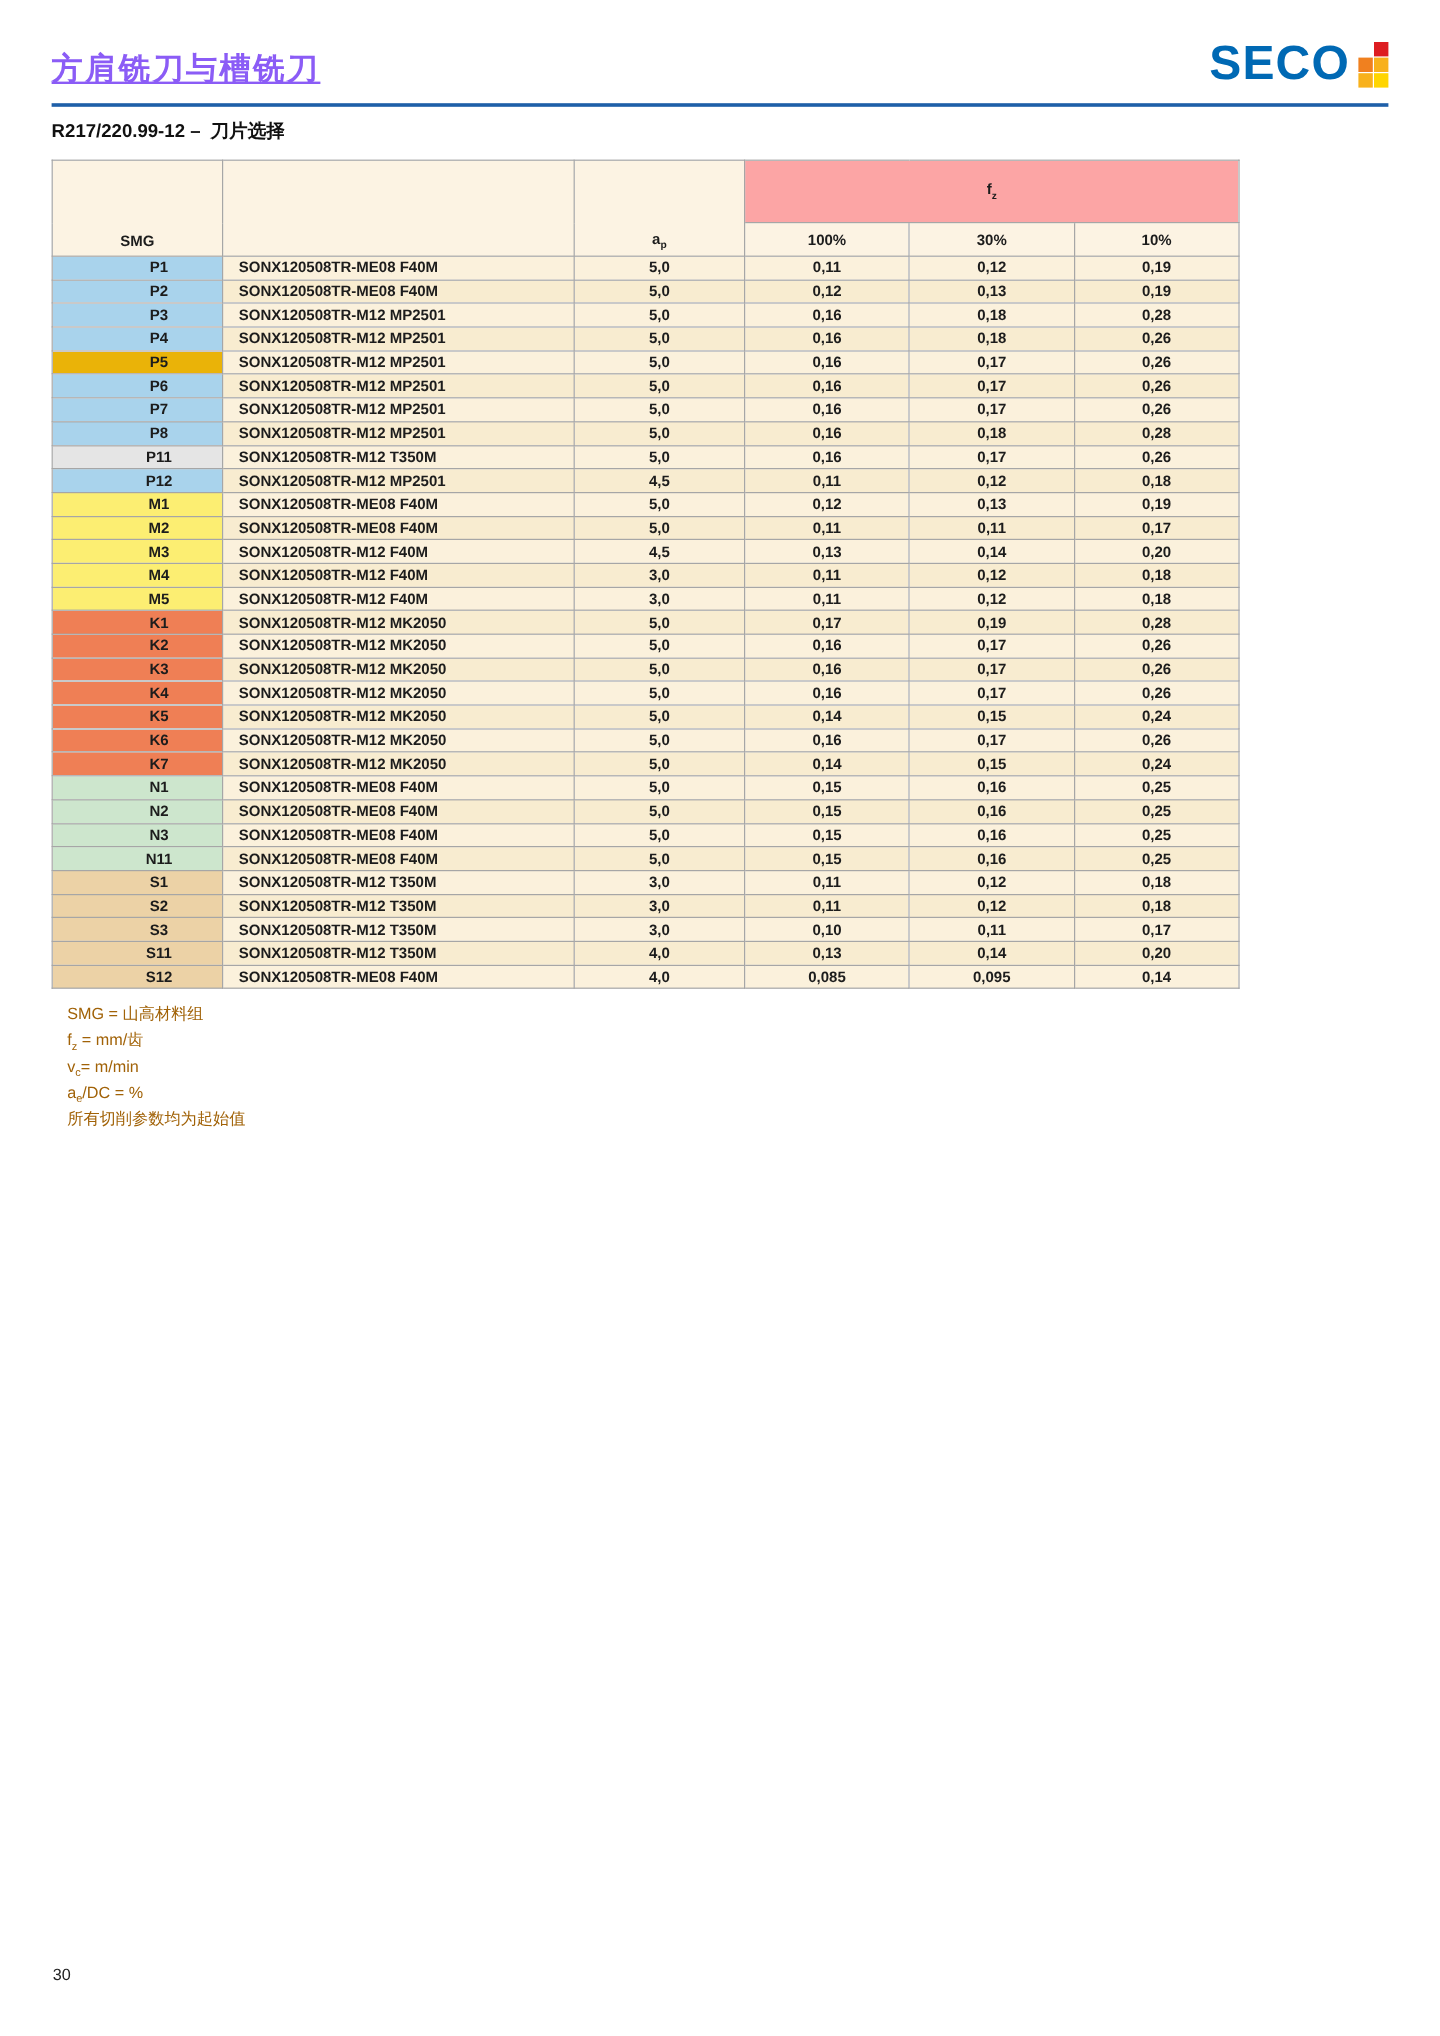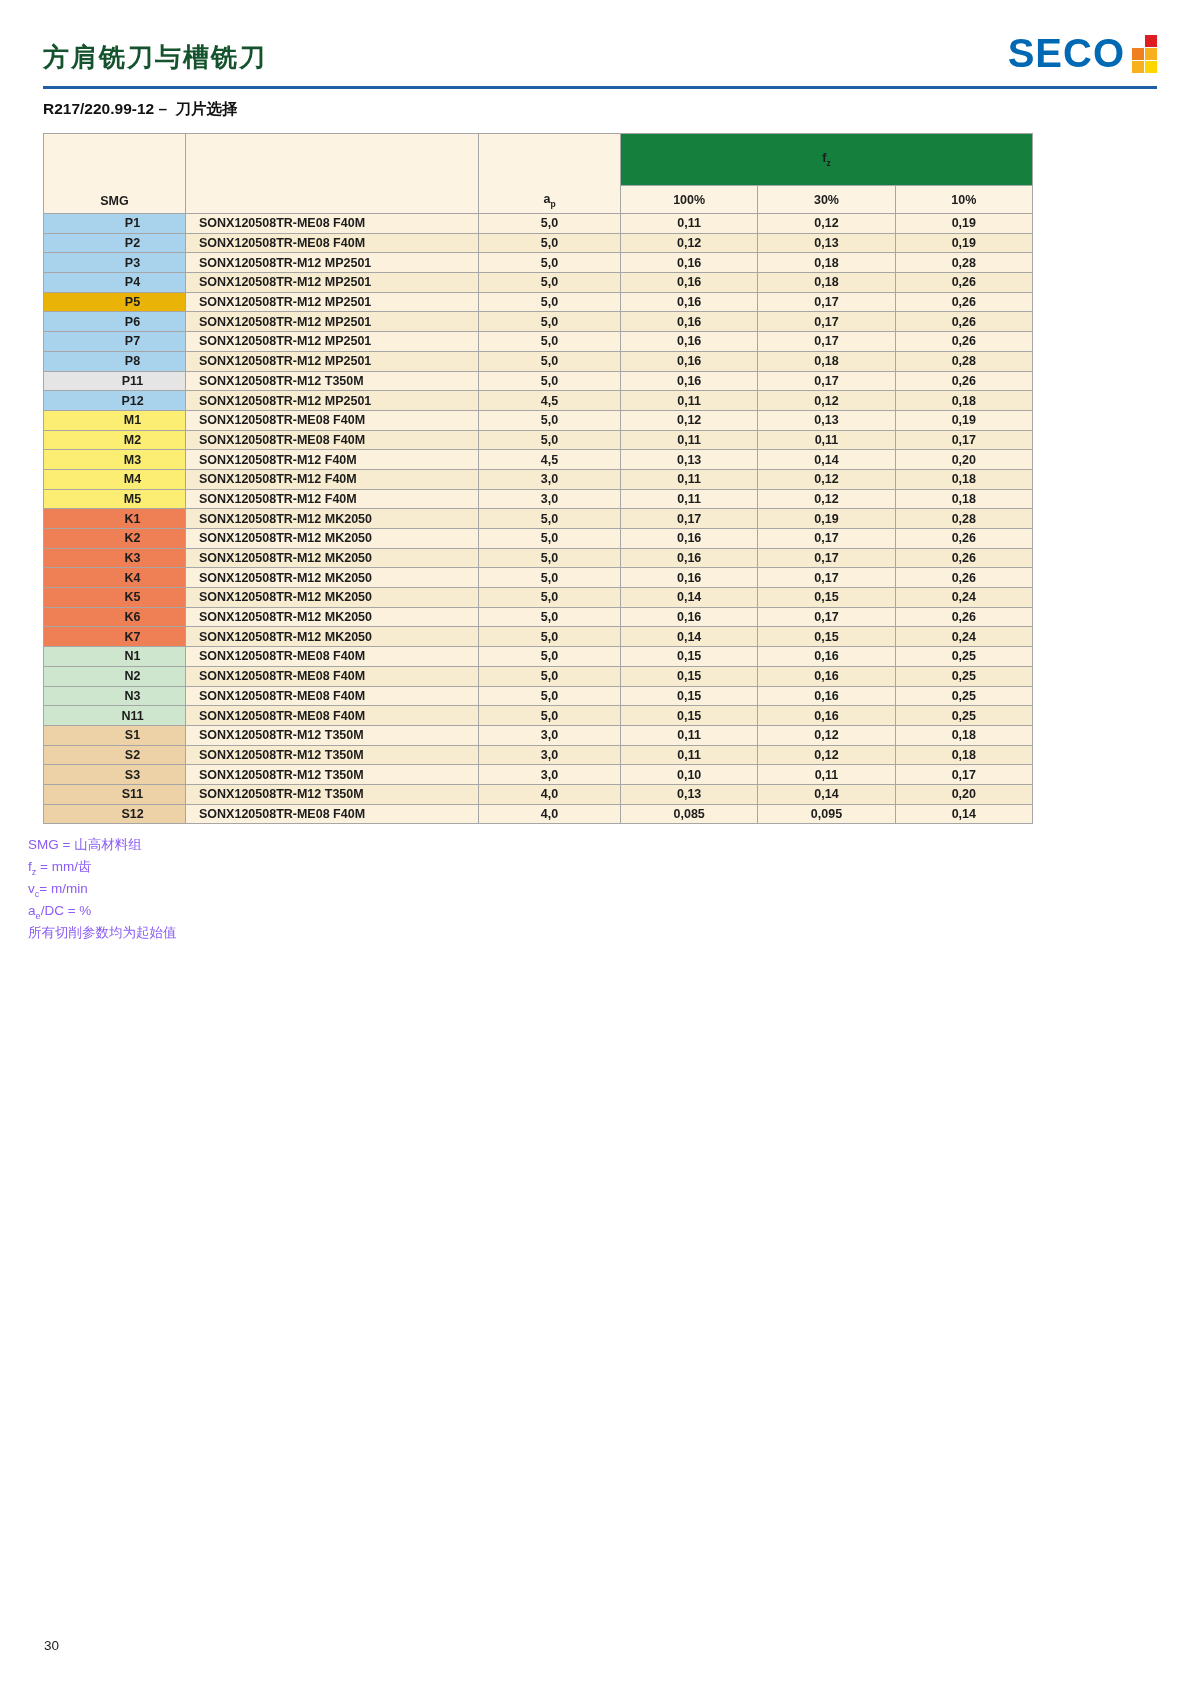--- a/index.html
+++ b/index.html
@@ -18,23 +18,24 @@
     left: 43px; right: 43px; top: 34px;
     height: 50px;
     display: flex;
     justify-content: space-between;
     align-items: flex-start;
   }
   .doc-title {
     font-family: "DejaVu Serif", "Liberation Serif", serif;
     font-size: 26px;
     font-weight: 700;
-    color: #14532d;
+    color: #8b5cf6;
     letter-spacing: 2px;
     padding-top: 6px;
+    text-decoration: underline;
   }
   .brand { display: flex; align-items: flex-start; gap: 7px; }
   .brand-text {
     font-family: "Liberation Sans", sans-serif;
     font-size: 40px;
     line-height: 38px;
     font-weight: 800;
     letter-spacing: 1px;
     color: #0069b4;
   }
@@ -101,40 +102,40 @@
   th.th-smg, th.th-empty, th.th-ap {
     vertical-align: bottom;
     text-align: center;
     padding-bottom: 5px;
     background: #fcf3e3;
     margin-left: 31px;
   }
   th.th-fz {
     vertical-align: middle;
     text-align: center;
-    background: #15803d;
+    background: #fca5a5;
   }
   th.th-pct {
     vertical-align: middle;
     text-align: center;
     background: #fcf3e3;
   }
   sub { font-size: 0.68em; }
 
   tbody td { height: 19.7px; text-align: center; vertical-align: middle; }
   tbody td.insert { text-align: left; padding-left: 13px; }
   tbody tr:nth-child(even) td { background: #f8ecd0; }
   tbody td.smg { font-weight: 700; padding-left: 36px; }
 
   
   .footnotes {
     position: absolute;
-    left: 28px; top: 834px;
+    left: 56px; top: 834px;
     font-size: 13.5px;
-    color: #8b5cf6;
+    color: #a16207;
   }
   .footnotes .fn-line {
     height: 22px;
     line-height: 22px;
     font-weight: 500;
     font-family: "Liberation Sans", sans-serif;
   }
 
   
   .page-number {

